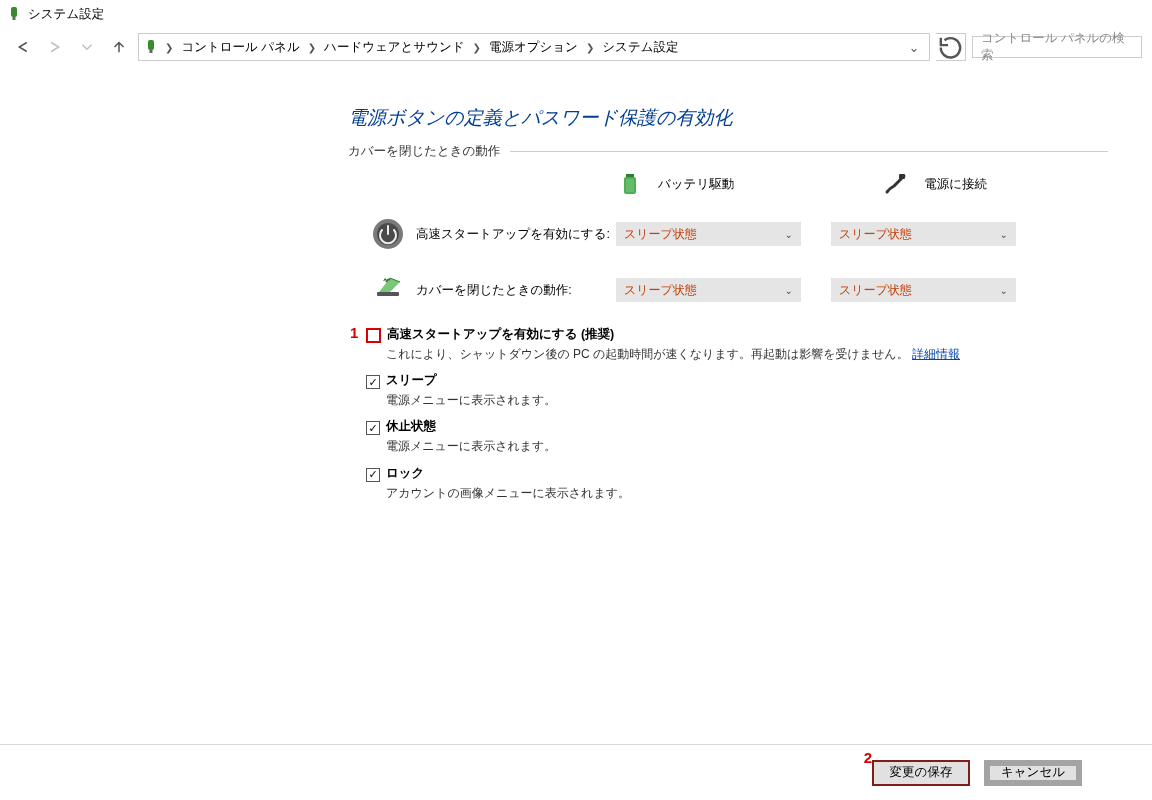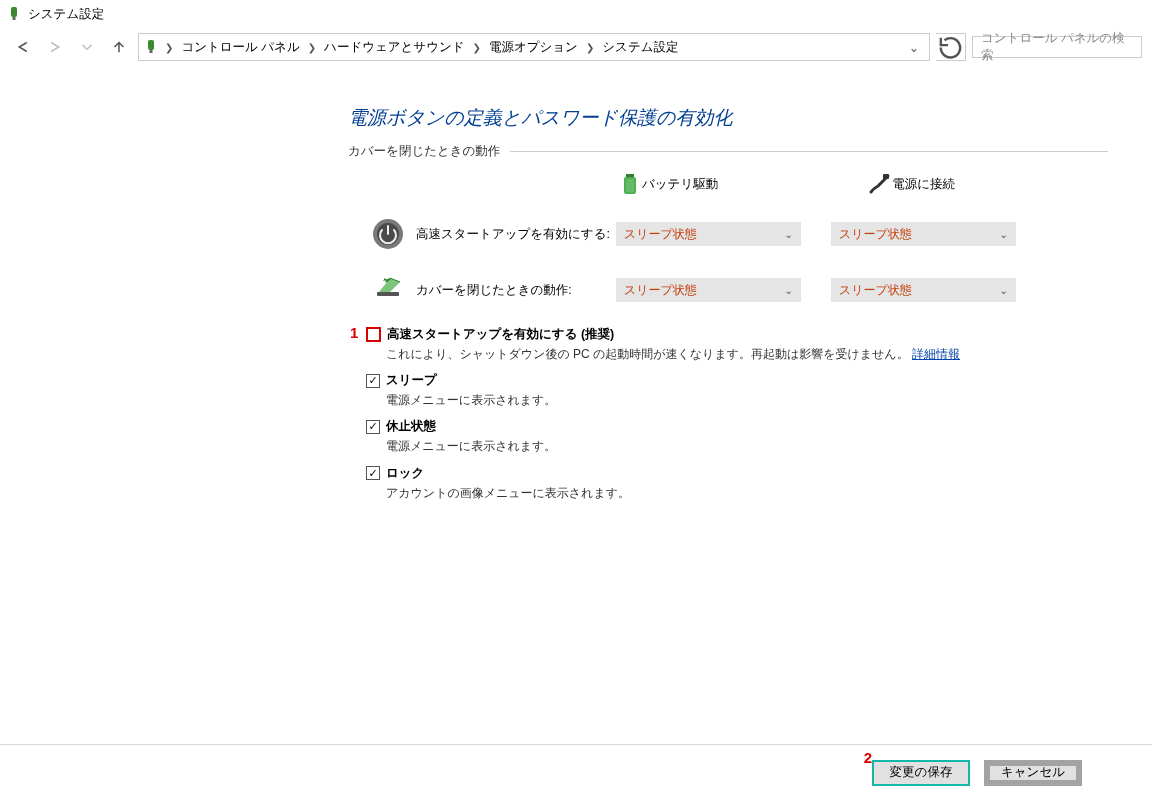--- a/index.html
+++ b/index.html
@@ -87,21 +87,21 @@
   .group-header { display:flex; align-items:center; font-size:12.5px; color:#333; margin-top:8px; margin-bottom:12px; }
   .group-header .line { flex:1; height:1px; background:#ccc; margin-left:10px; }
 
   
   .mode-row {
     display:flex; align-items:center;
     padding-left: 270px;
     gap: 150px;
     margin-bottom: 18px;
   }
-  .mode-row .mode { display:flex; align-items:center; gap:0; }
+  .mode-row .mode { display:flex; align-items:center; gap:16px; }
   .mode-icon { width:24px; height:24px; display:flex; align-items:center; justify-content:center; }
   .mode-icon svg { width:24px; height:24px; }
 
   .setting-row {
     display:flex; align-items:center;
     margin-bottom: 16px;
     padding-left: 20px;
   }
   .setting-row .sicon { width:40px; height:40px; display:flex; align-items:center; justify-content:center; margin-right:8px; }
   .setting-row .sicon svg { width:36px; height:36px; }
@@ -110,21 +110,21 @@
     width:185px; height:24px;
     background:#e5e5e5;
     display:flex; align-items:center; justify-content:space-between;
     padding:0 8px; font-size:12px;
   }
   .dropdown .dval { color:#c2410c; }
   .dropdown .darrow { color:#555; font-size:10px; }
   .dd-gap { width:30px; }
 
   
-  .check-item { display:flex; align-items:center; gap:6px; margin-left:18px; margin-top:6px; }
+  .check-item { display:flex; align-items:flex-end; gap:6px; margin-left:18px; margin-top:6px; }
   .check-box {
     width:14px; height:14px; border:1px solid #555; background:#fff;
     display:flex; align-items:center; justify-content:center;
     font-size:11px; line-height:1;
   }
   .check-box.checked::after { content:"✓"; color:#000; font-size:11px; }
   .check-box.highlighted { border:2px solid #d80000; width:15px; height:15px; }
   .check-label { font-weight:700; font-size:12.5px; }
   .check-desc { margin-left:38px; font-size:12px; color:#333; margin-top:2px; margin-bottom:8px; line-height:1.6; }
   .check-desc a { color:#0645ad; text-decoration:underline; }
@@ -141,21 +141,21 @@
     border-top:1px solid #d8d8d8;
     display:flex; align-items:center; justify-content:flex-end;
     padding-right:70px; gap:14px;
   }
   .btn {
     min-width:98px; height:26px;
     background:#e1e1e1; border:6px solid #a3a3a3;
     display:flex; align-items:center; justify-content:center;
     font-size:12.5px;
   }
-  .btn.highlighted { border:2px solid #14b8a6; }
+  .btn.highlighted { border:2px solid #7f1d1d; }
 </style>
 </head>
 <body>
 
 <div class="titlebar">
   <span class="ticon">
     <svg viewBox="0 0 16 16">
         <rect x="5" y="1" width="6" height="10" rx="2" fill="#3a8a2e"></rect>
         <rect x="6.5" y="11" width="3" height="3" fill="#666"></rect>
       </svg>

